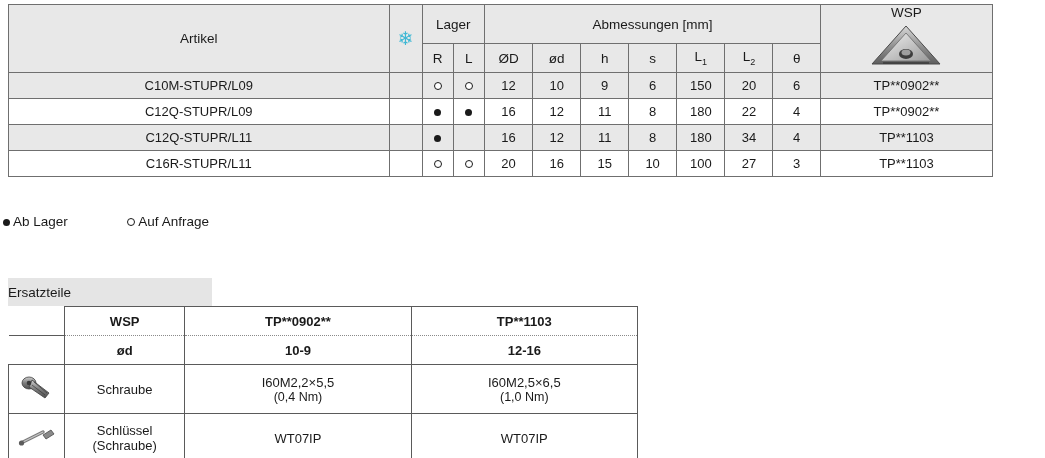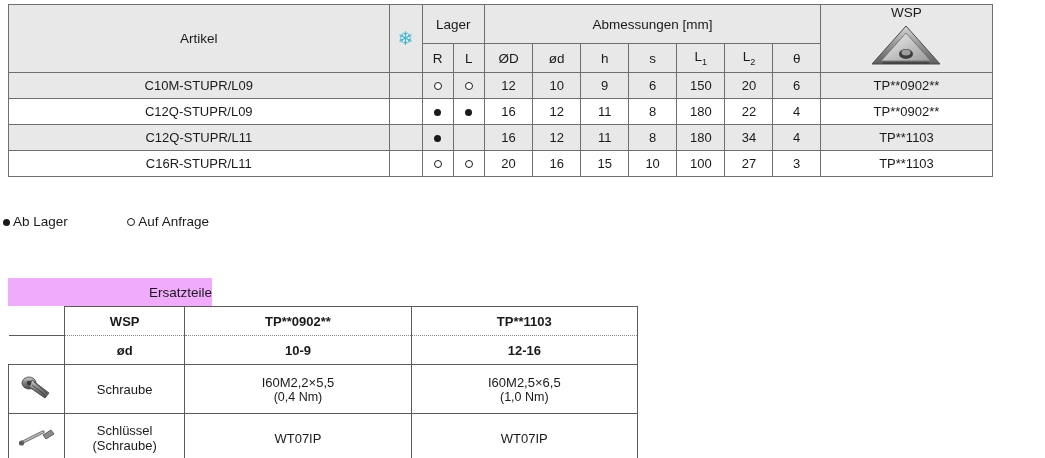--- a/index.html
+++ b/index.html
@@ -108,25 +108,25 @@
   .legend .sp { display: inline-block; width: 52px; }
   .legend .snow { font-size: 17px; position: relative; top: 2px; }
 
   
   .tab-label {
     position: absolute;
     left: 8px;
     top: 278px;
     width: 204px;
     height: 28px;
-    background: #f0abfc;
+    background: #e5e5e5;
     font-size: 13.5px;
     display: flex;
     align-items: center;
-    justify-content: flex-end;
+    justify-content: flex-start;
   }
   table.parts {
     position: absolute;
     left: 8px;
     top: 306px;
     width: 630px;
     border-collapse: collapse;
     font-size: 13px;
   }
   table.parts td {

